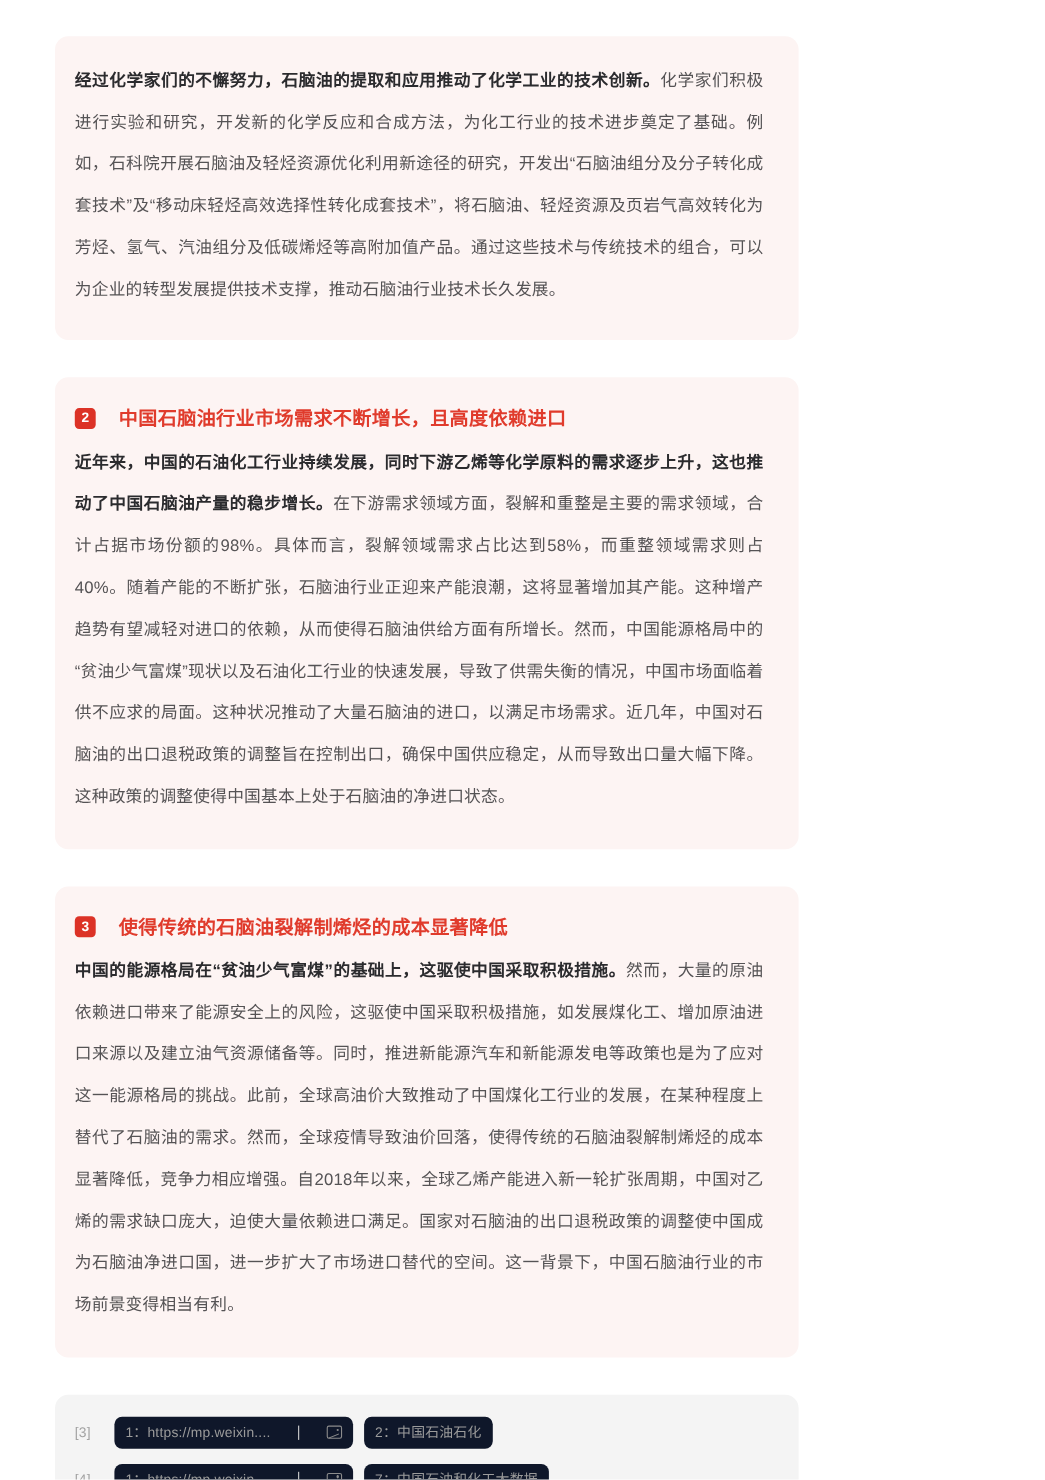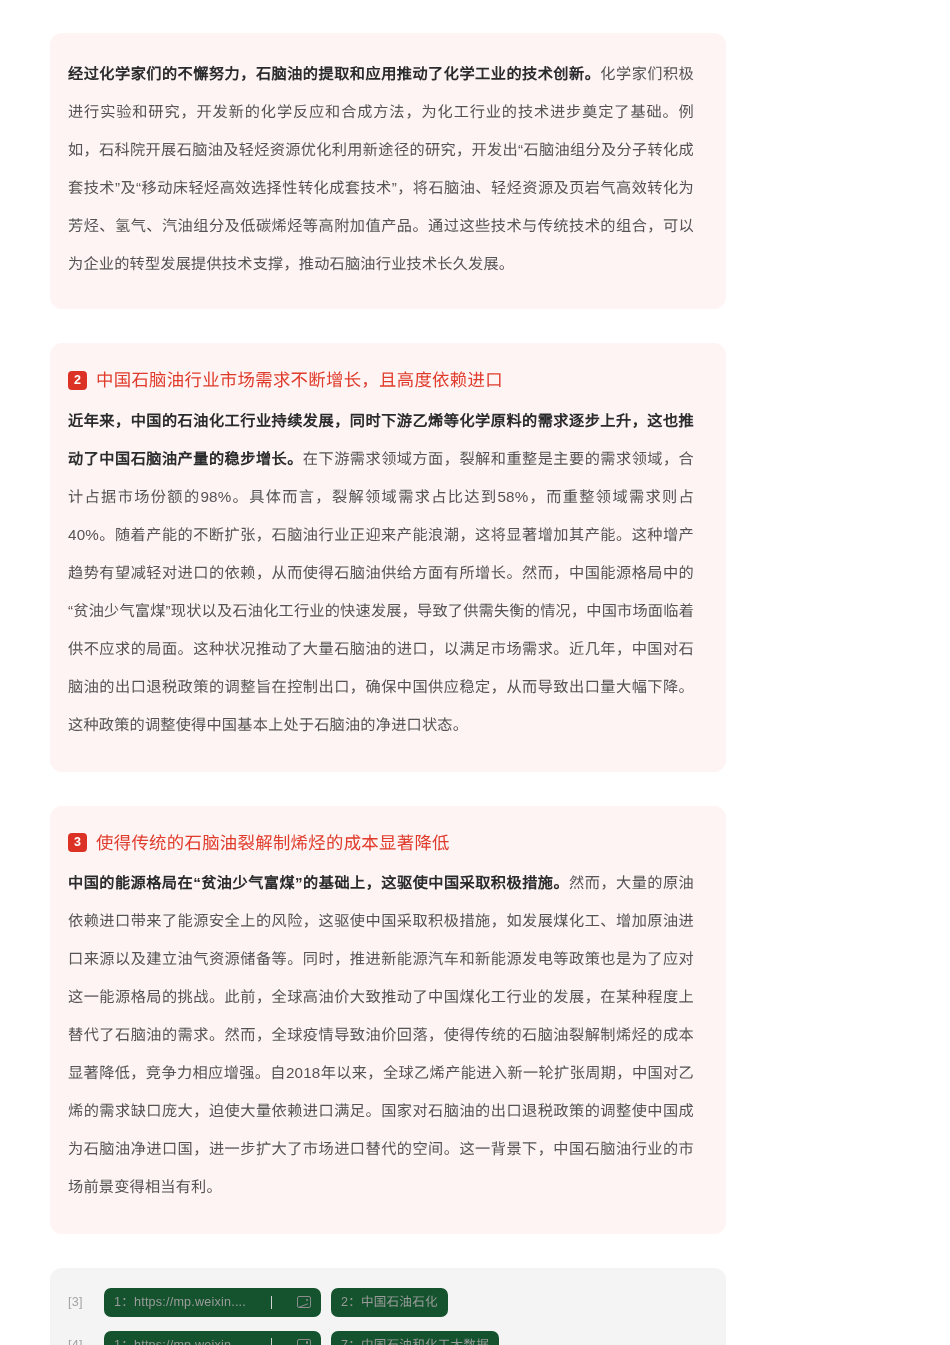--- a/index.html
+++ b/index.html
@@ -68,23 +68,24 @@
     border-radius: 4px;
     font-size: 12.5px;
     font-weight: 700;
     line-height: 1;
     flex: 0 0 auto;
     padding-bottom: 1px;
   }
   .sec-title {
     color: #e03b2c;
     font-size: 17.4px;
-    font-weight: 400;
+    font-weight: 700;
     letter-spacing: 0.3px;
     line-height: 1.3;
+    margin-left: 12px;
   }
 
   .sub-head {
     color: #1f1f22;
     font-size: 14.2px;
     font-weight: 700;
     margin: 26px 0 18px 0;
     letter-spacing: 0.2px;
   }
 
@@ -114,21 +115,21 @@
     font-size: 12.6px;
     width: 26px;
     flex: 0 0 auto;
     text-align: left;
     letter-spacing: 0.2px;
   }
   .chip {
     display: inline-flex;
     align-items: center;
     gap: 24px;
-    background: #14532d;
+    background: #0f172a;
     border-radius: 7px;
     padding: 6px 10px;
     color: #9b9b9b;
     font-size: 12.6px;
     line-height: 1.3;
     white-space: nowrap;
     letter-spacing: 0.2px;
     cursor: pointer;
   }
   .chip-label { color: #9b9b9b; }

